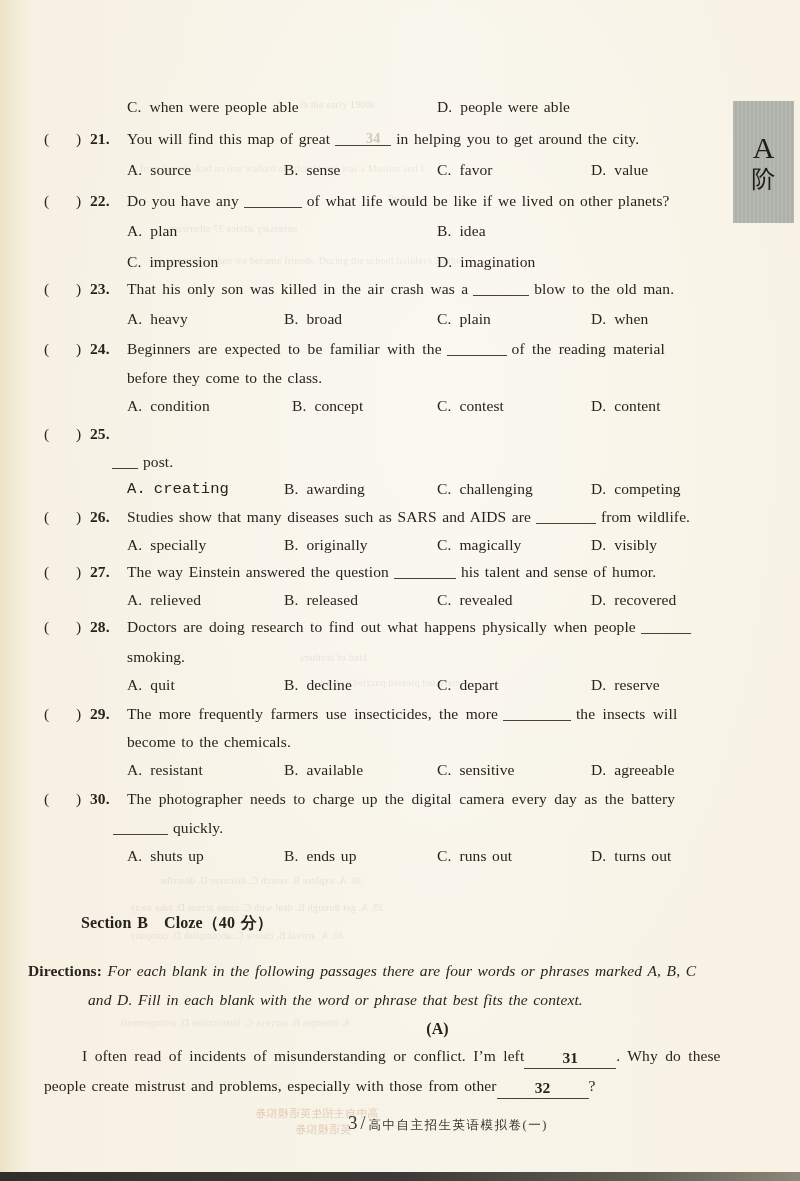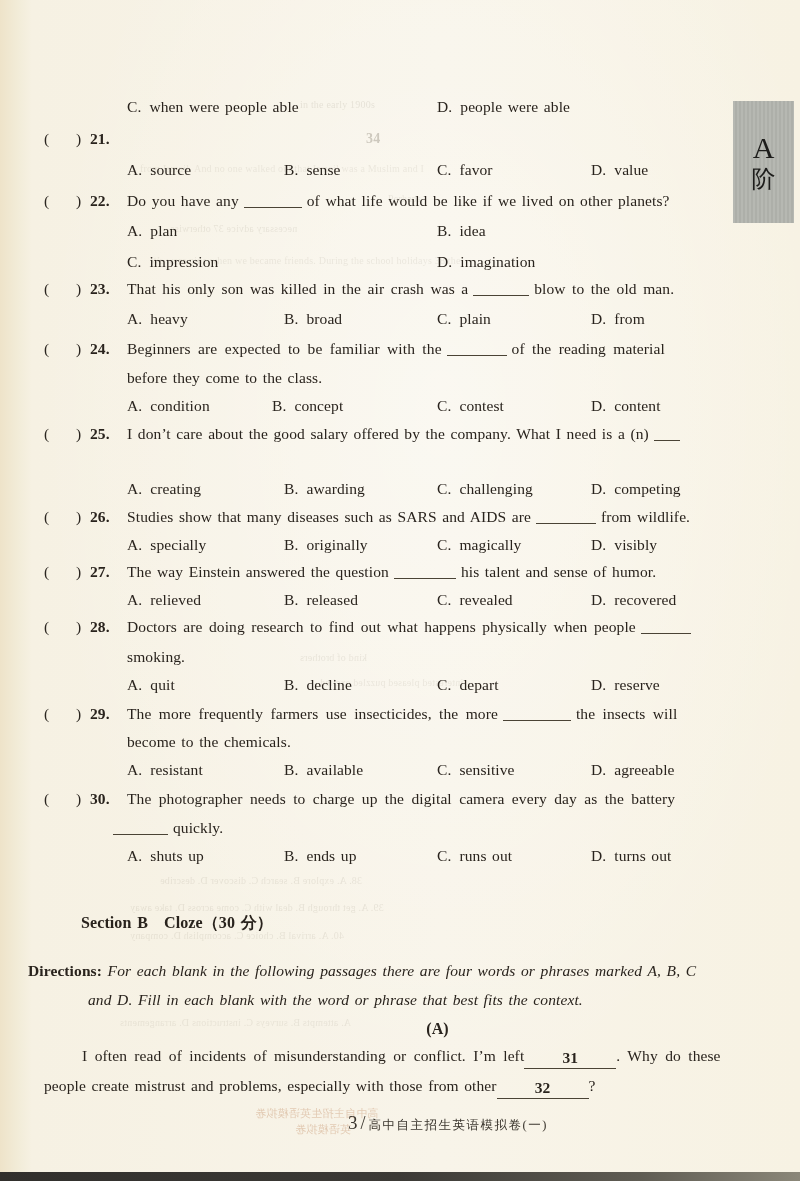--- a/index.html
+++ b/index.html
@@ -68,20 +68,21 @@
 
   <div class="row" style="top:97px;">
     <span class="ax" style="left:127px;"><span class="olabel">C.</span><span>when were people able</span></span>
     <span class="ax" style="left:437px;"><span class="olabel">D.</span><span>people were able</span></span>
   </div>
 
   <div class="row" style="top:129px;">
     <span class="ax paren" style="left:44px;">(</span>
     <span class="ax paren" style="left:76px;">)</span>
     <span class="ax qnum" style="left:90px;">21.</span>
+    <span class="ax" style="left:127px;"><span>You will find this map of great</span><span class="blank" style="width:56px;"></span><span>in helping you to get around the city.</span></span>
   </div>
   <div class="row" style="top:160px;">
     <span class="ax" style="left:127px;"><span class="olabel">A.</span><span>source</span></span>
     <span class="ax" style="left:284px;"><span class="olabel">B.</span><span>sense</span></span>
     <span class="ax" style="left:437px;"><span class="olabel">C.</span><span>favor</span></span>
     <span class="ax" style="left:591px;"><span class="olabel">D.</span><span>value</span></span>
   </div>
 
   <div class="row" style="top:191px;">
     <span class="ax paren" style="left:44px;">(</span>
@@ -101,47 +102,49 @@
   <div class="row w25" style="top:279px;">
     <span class="ax paren" style="left:44px;">(</span>
     <span class="ax paren" style="left:76px;">)</span>
     <span class="ax qnum" style="left:90px;">23.</span>
     <span class="ax" style="left:127px;"><span>That his only son was killed in the air crash was a</span><span class="blank" style="width:56px;"></span><span>blow to the old man.</span></span>
   </div>
   <div class="row" style="top:309px;">
     <span class="ax" style="left:127px;"><span class="olabel">A.</span><span>heavy</span></span>
     <span class="ax" style="left:284px;"><span class="olabel">B.</span><span>broad</span></span>
     <span class="ax" style="left:437px;"><span class="olabel">C.</span><span>plain</span></span>
-    <span class="ax" style="left:591px;"><span class="olabel">D.</span><span>from</span></span>
+    <span class="ax" style="left:591px;"><span class="olabel">D.</span><span>when</span></span>
   </div>
 
   <div class="row wide" style="top:339px;">
     <span class="ax paren" style="left:44px;">(</span>
     <span class="ax paren" style="left:76px;">)</span>
     <span class="ax qnum" style="left:90px;">24.</span>
     <span class="ax" style="left:127px;"><span>Beginners are expected to be familiar with the</span><span class="blank" style="width:60px;"></span><span>of the reading material</span></span>
   </div>
   <div class="row" style="top:368px;">
     <span class="ax" style="left:127px;">before they come to the class.</span>
   </div>
   <div class="row" style="top:396px;">
     <span class="ax" style="left:127px;"><span class="olabel">A.</span><span>condition</span></span>
-    <span class="ax" style="left:272px;text-align:center;"><span class="olabel">B.</span><span>concept</span></span>
+    <span class="ax" style="left:292px;text-align:center;"><span class="olabel">B.</span><span>concept</span></span>
     <span class="ax" style="left:437px;"><span class="olabel">C.</span><span>contest</span></span>
     <span class="ax" style="left:591px;"><span class="olabel">D.</span><span>content</span></span>
   </div>
 
   <div class="row" style="top:424px;">
     <span class="ax paren" style="left:44px;">(</span>
     <span class="ax paren" style="left:76px;">)</span>
     <span class="ax qnum" style="left:90px;">25.</span>
-    <span class="ax" style="left:127px;"><span>I don’t care about the good salary offered by the company. What I need is a (n)</span><span class="blank" style="width:26px;"></span></span>
+  </div>
+  <div class="row" style="top:452px;">
+    <span class="ax" style="left:112px;"><span class="blank" style="width:26px;margin-left:0;"></span><span>post.</span></span>
   </div>
   <div class="row" style="top:479px;">
-    <span class="ax" style="left:127px;"><span class="olabel">A.</span><span>creating</span></span>
+    <span class="ax" style="left:127px;font-family:Liberation Mono, monospace;"><span class="olabel">A.</span><span>creating</span></span>
     <span class="ax" style="left:284px;"><span class="olabel">B.</span><span>awarding</span></span>
     <span class="ax" style="left:437px;"><span class="olabel">C.</span><span>challenging</span></span>
     <span class="ax" style="left:591px;"><span class="olabel">D.</span><span>competing</span></span>
   </div>
 
   <div class="row" style="top:507px;">
     <span class="ax paren" style="left:44px;">(</span>
     <span class="ax paren" style="left:76px;">)</span>
     <span class="ax qnum" style="left:90px;">26.</span>
     <span class="ax" style="left:127px;"><span>Studies show that many diseases such as SARS and AIDS are</span><span class="blank" style="width:60px;"></span><span>from wildlife.</span></span>
@@ -209,21 +212,21 @@
   </div>
   <div class="row" style="top:846px;">
     <span class="ax" style="left:127px;"><span class="olabel">A.</span><span>shuts up</span></span>
     <span class="ax" style="left:284px;"><span class="olabel">B.</span><span>ends up</span></span>
     <span class="ax" style="left:437px;"><span class="olabel">C.</span><span>runs out</span></span>
     <span class="ax" style="left:591px;"><span class="olabel">D.</span><span>turns out</span></span>
   </div>
 
   <div class="row" style="top:913px;">
     <span class="ax sec-head" style="left:44px;">Section B</span>
-    <span class="ax sec-head" style="left:127px;">Cloze（30 分）</span>
+    <span class="ax sec-head" style="left:127px;">Cloze（40 分）</span>
   </div>
 
   <div class="row" style="top:961px;">
     <span class="ax" style="left:28px;"><span class="bold">Directions:</span> <span class="it">For each blank in the following passages there are four words or phrases marked A, B, C</span></span>
   </div>
   <div class="row" style="top:990px;">
     <span class="ax it" style="left:44px;margin-left:44px;">and D. Fill in each blank with the word or phrase that best fits the context.</span>
   </div>
 
   <div class="row center-col bold" style="top:1019px;font-size:16px;">(A)</div>

